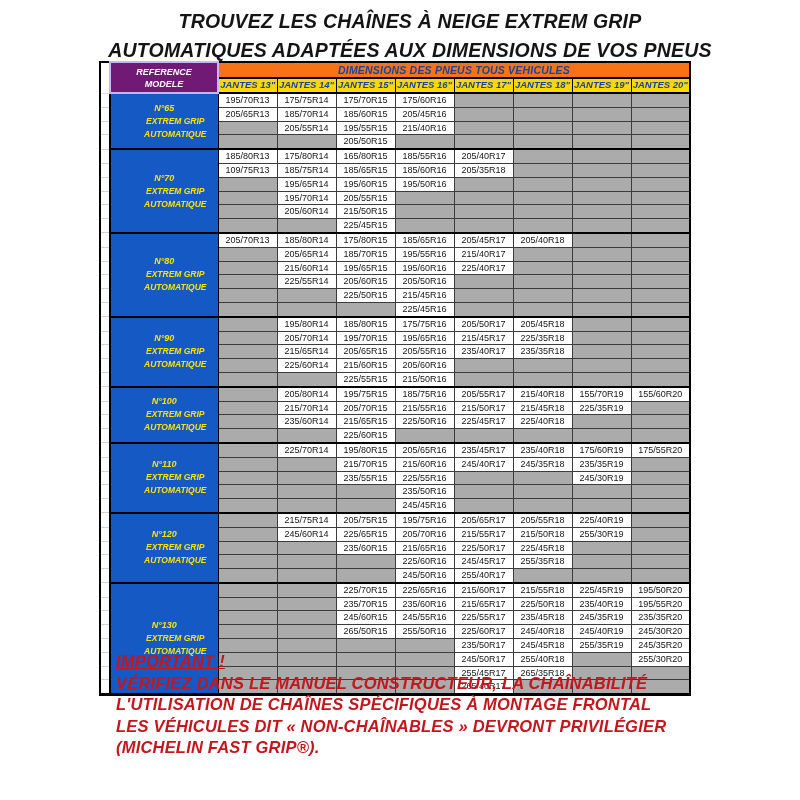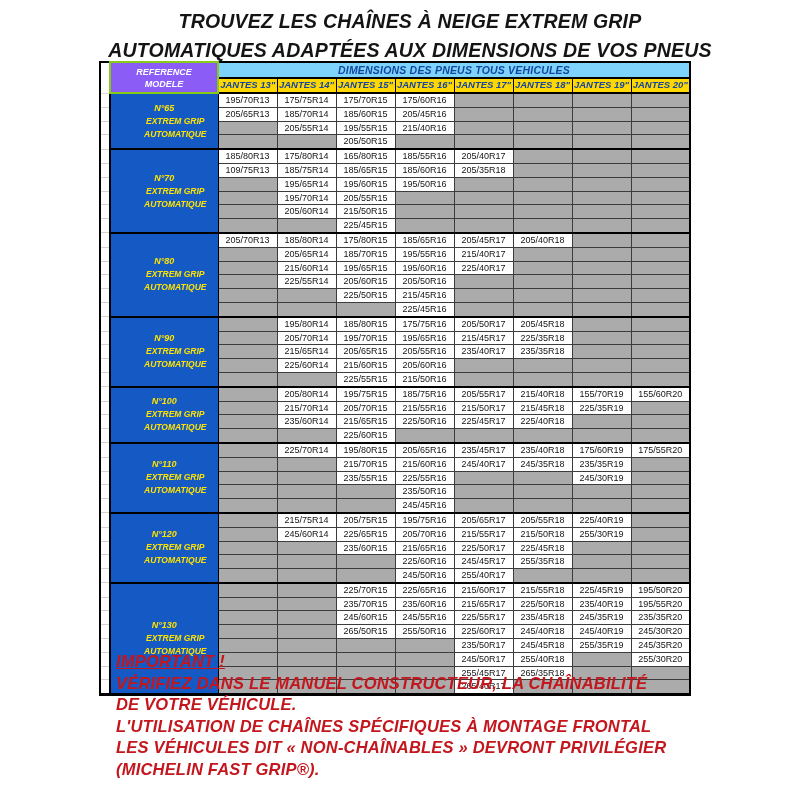--- a/index.html
+++ b/index.html
@@ -23,25 +23,25 @@
     border:1px solid #3c3c3c;overflow:hidden;white-space:nowrap;
     color:#141414;
   }
   td.gutter{background:#ffffff;border:1px solid #d2d2d2;}
   td.gutter-header{background:#ffffff;border:1px solid #dcdcdc;}
   td.size-cell{background:#ffffff;}
   td.empty-cell{background:#ababab;}
   tr.group-start td{border-top:2px solid #000;}
   tr.group-start td.gutter{border-top:1px solid #bbb;}
   td.ref-cell{
-    background:#8b5cf6;color:#ffffff;font-weight:bold;font-style:italic;
-    font-size:9px;line-height:12px;border:2px solid #84cc16;
+    background:#701a75;color:#ffffff;font-weight:bold;font-style:italic;
+    font-size:9px;line-height:12px;border:2px solid #c4b5fd;
   }
   td.dim-header{
-    background:#7dd3fc;color:#1446a0;font-weight:bold;font-style:italic;
+    background:#f97316;color:#1446a0;font-weight:bold;font-style:italic;
     font-size:10.5px;height:14px;border:2px solid #000;letter-spacing:.2px;
   }
   td.jantes-header{
     background:#ffd803;color:#1446a0;font-weight:bold;font-style:italic;
     font-size:9.5px;height:13px;border:1px solid #000;
     border-top:2px solid #000;border-bottom:2px solid #000;
   }
   td.model-cell{
     background:#1459c4;color:#ffe300;font-weight:bold;font-style:italic;
     border:1px solid #000;border-left:2px solid #000;
@@ -611,17 +611,16 @@
           <td class="empty-cell"></td>
           <td class="empty-cell"></td>
         </tr>
       </tbody>
   </table>
 </div>
 
 <div class="notice">
   <div class="heading">IMPORTANT !</div>
   <div>VÉRIFIEZ DANS LE MANUEL CONSTRUCTEUR, LA CHAÎNABILITÉ</div>
-  <div>DE VOTRE VÉHICULE.</div>
   <div>L'UTILISATION DE CHAÎNES SPÉCIFIQUES À MONTAGE FRONTAL</div>
   <div>LES VÉHICULES DIT « NON-CHAÎNABLES » DEVRONT PRIVILÉGIER</div>
   <div>(MICHELIN FAST GRIP®).</div>
 </div>
 
 </body></html>

